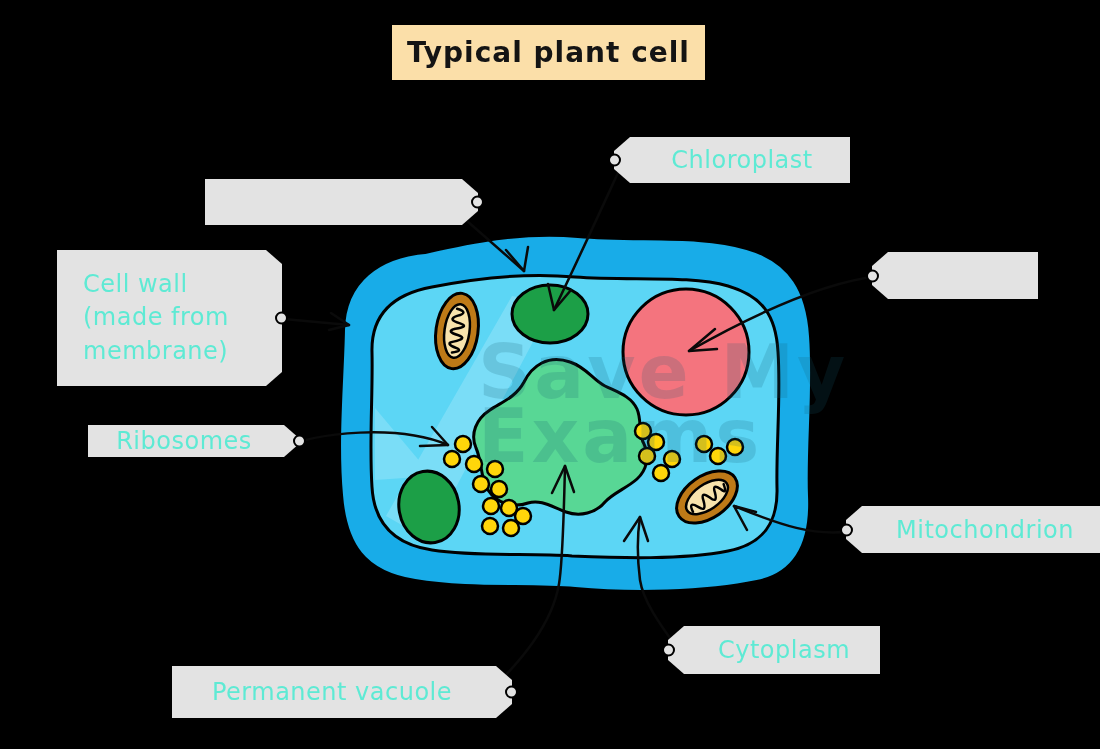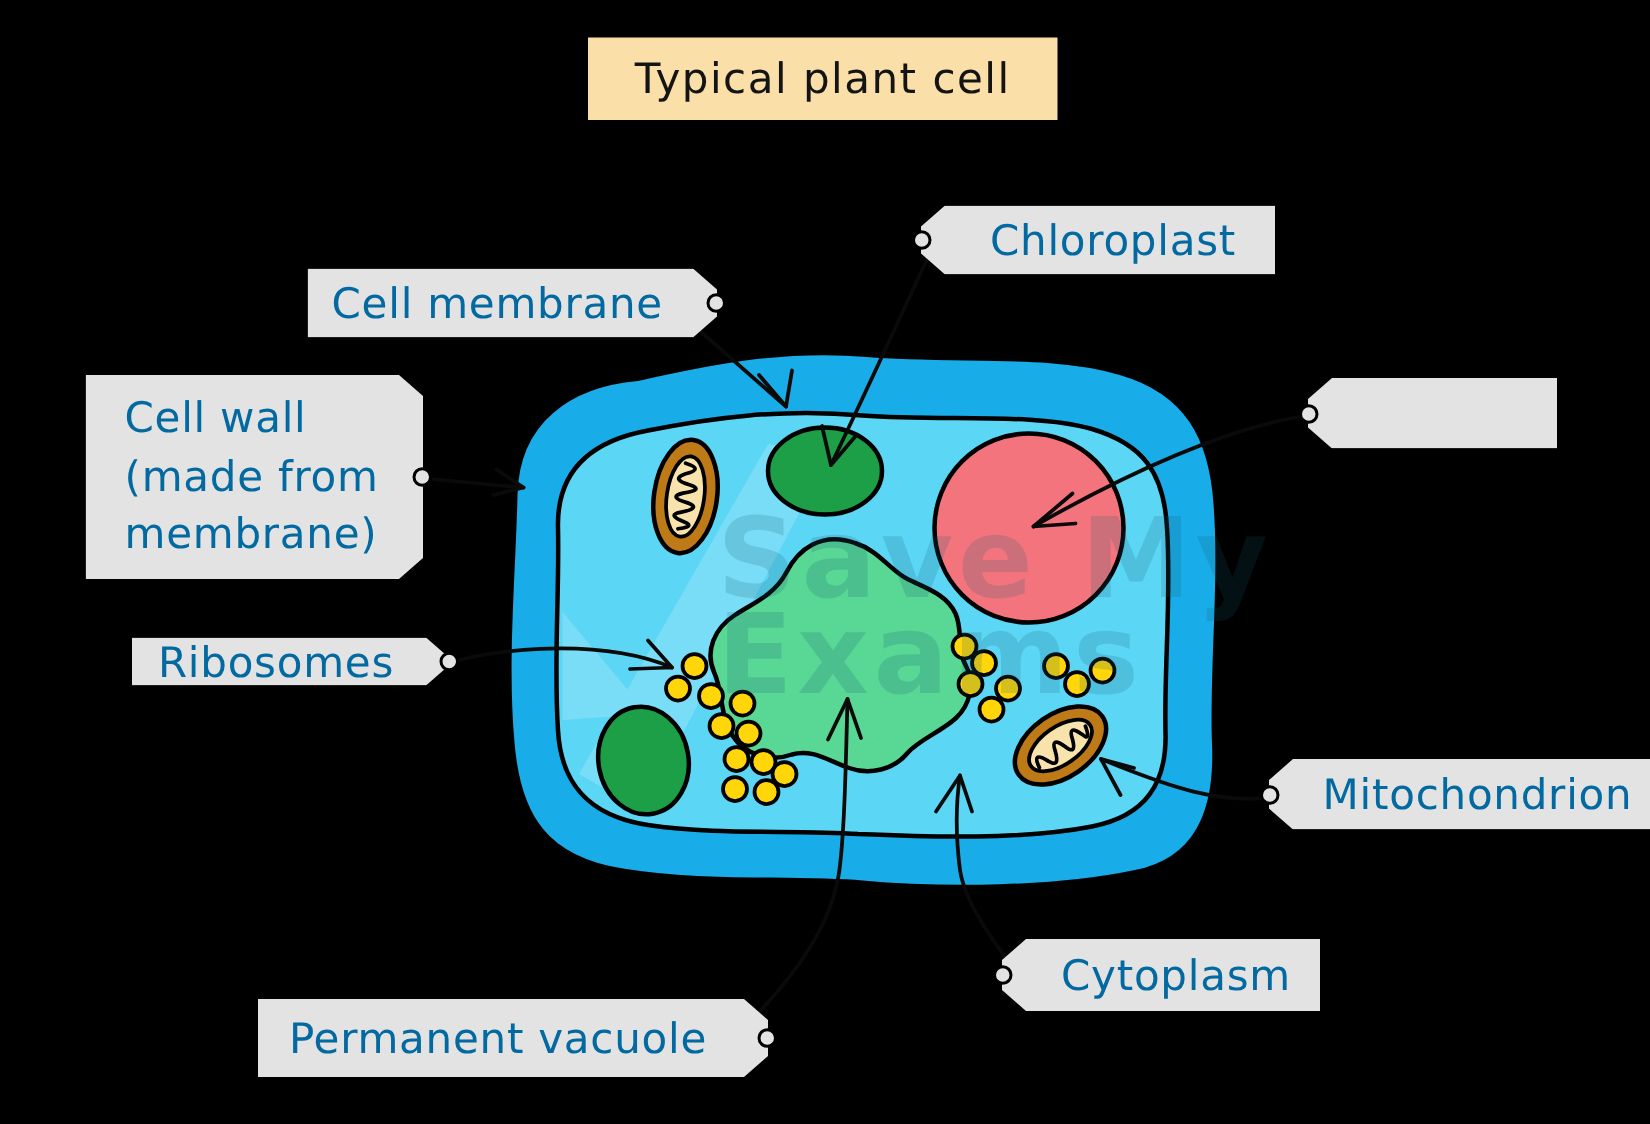--- a/index.html
+++ b/index.html
@@ -4,25 +4,25 @@
 <style>
   html,body{margin:0;padding:0;background:#000;}
   .stage{
     position:relative;width:1100px;height:749px;background:#000;overflow:hidden;
     font-family:"DejaVu Sans","Liberation Sans",sans-serif;
   }
   .stage svg{position:absolute;left:0;top:0;}
   .title-box{
     position:absolute;left:392px;top:25px;width:313px;height:55px;
     background:#FBDFA9;display:flex;align-items:center;justify-content:center;
-    font-size:28px;color:#141414;letter-spacing:1px;
+    font-size:28px;color:#141414;letter-spacing:1px;font-weight:bold;
   }
   .tag{
     position:absolute;display:flex;align-items:center;justify-content:center;
-    font-size:28px;color:#0369a1;letter-spacing:0.5px;white-space:nowrap;
+    font-size:24px;color:#5eead4;letter-spacing:0.5px;white-space:nowrap;
   }
   .tag .bg{
     position:absolute;inset:0;background:#E3E3E3;z-index:0;
   }
   .tag.point-right .bg{
     clip-path:polygon(0 0, calc(100% - 16px) 0, 100% 14px, 100% calc(100% - 14px), calc(100% - 16px) 100%, 0 100%);
   }
   .tag.point-left .bg{
     clip-path:polygon(16px 0, 100% 0, 100% 100%, 16px 100%, 0 calc(100% - 14px), 0 14px);
   }
@@ -182,21 +182,20 @@
       </g>
     </g>
   </svg>
 
   <div class="title-box">
     <span class="txt">Typical plant cell</span>
   </div>
 
   <div class="tag point-right" style="left:205px;top:179px;width:253px;height:46px;">
     <span class="bg"></span>
-    <span class="txt">Cell membrane</span>
     <span class="hole"></span>
   </div>
 
   <div class="tag point-left" style="left:614px;top:137px;width:216px;height:46px;">
     <span class="bg"></span>
     <span class="txt">Chloroplast</span>
     <span class="hole"></span>
   </div>
 
   <div class="tag point-right multiline" style="left:57px;top:250px;width:205px;height:136px;">

